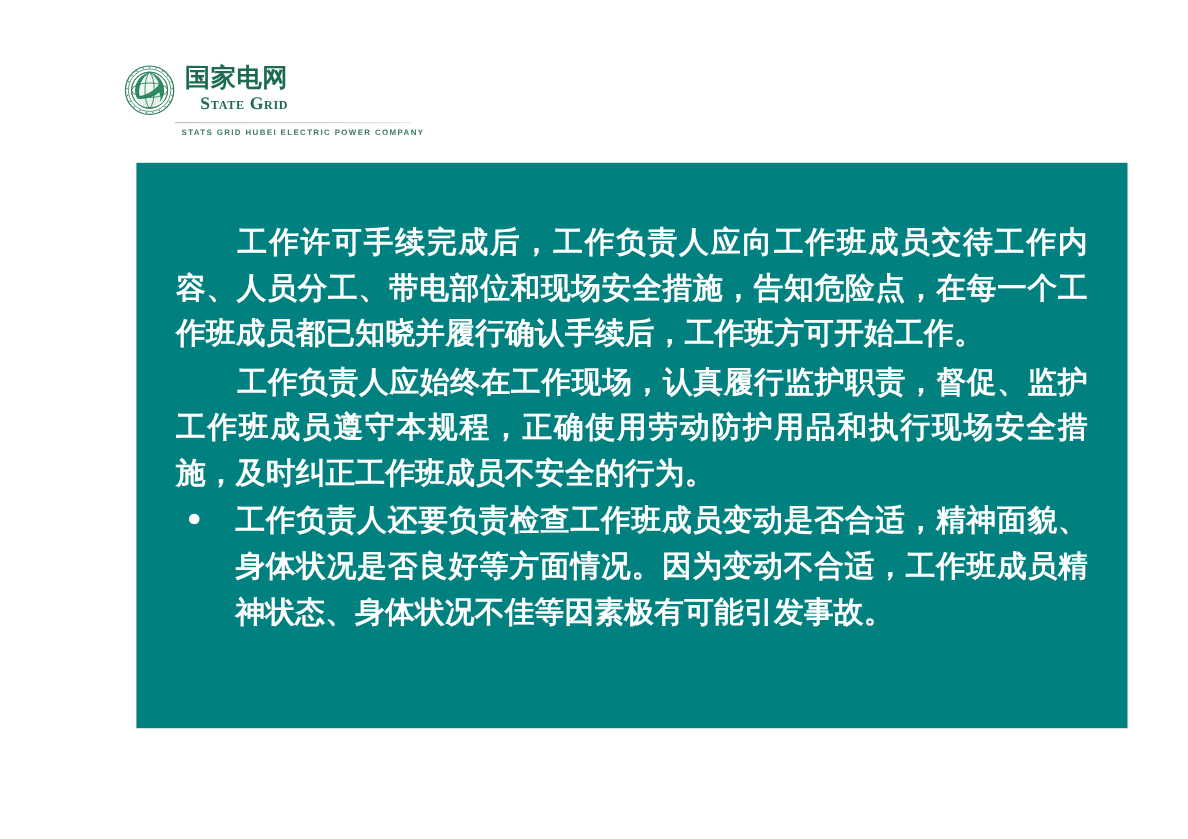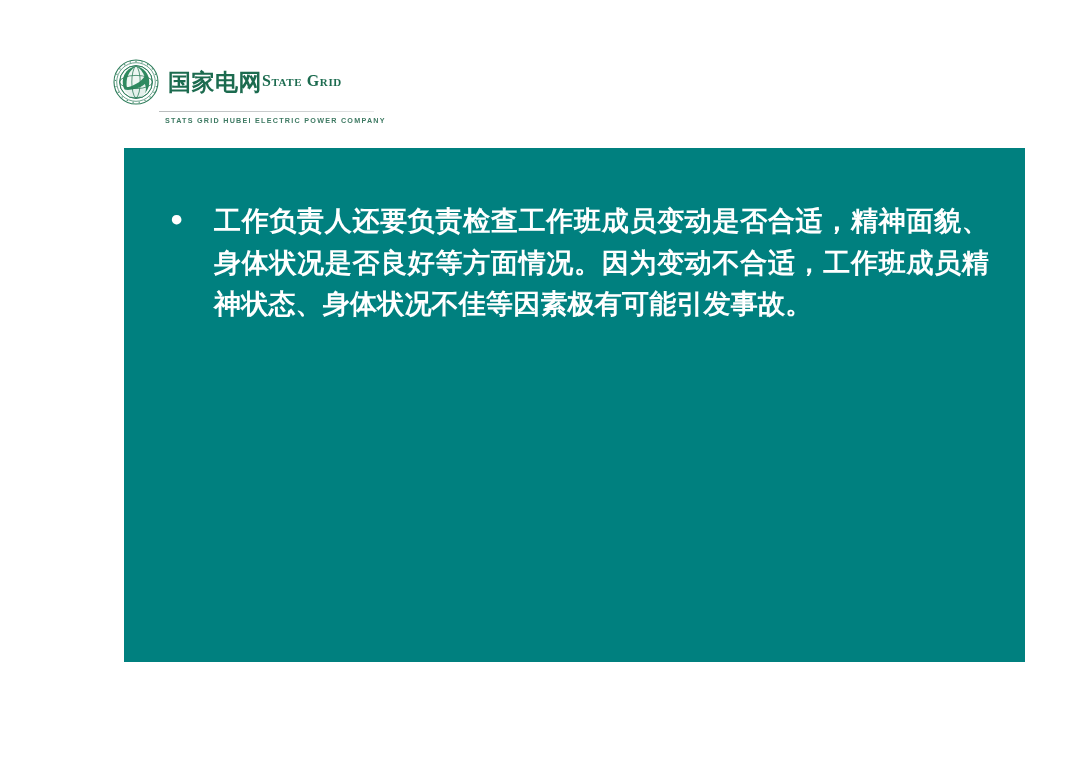--- a/index.html
+++ b/index.html
@@ -40,23 +40,24 @@
   .logo-emblem {
     width: 46px;
     height: 46px;
     flex: 0 0 46px;
     position: relative;
   }
   .logo-emblem svg { display: block; width: 46px; height: 46px; }
 
   .logo-wordmark {
     display: flex;
-    flex-direction: row;
+    flex-direction: column;
     justify-content: center;
     line-height: 1;
+    align-items: flex-end;
   }
   .logo-cn {
     font-family: "DejaVu Sans", "Liberation Sans", sans-serif;
     font-size: 23px;
     font-weight: 700;
     color: #1c6b4f;
     letter-spacing: 0.5px;
     line-height: 1.08;
   }
   .logo-en {
@@ -228,21 +229,23 @@
     <div class="logo-divider"></div>
 
     <div class="logo-bottom">
       <div class="logo-en2">STATS GRID HUBEI  ELECTRIC POWER COMPANY</div>
     </div>
   </div>
 
 
   <div class="content-box">
 
-
+    <p class="para indent">工作许可手续完成后，工作负责人应向工作班成员交待工作内容、人员分工、带电部位和现场安全措施，告知危险点，在每一个工作班成员都已知晓并履行确认手续后，工作班方可开始工作。</p>
+
+    <p class="para indent">工作负责人应始终在工作现场，认真履行监护职责，督促、监护工作班成员遵守本规程，正确使用劳动防护用品和执行现场安全措施，及时纠正工作班成员不安全的行为。</p>
 
     <p class="para bulleted">
       <span class="bullet-mark">•</span>
       <span>工作负责人还要负责检查工作班成员变动是否合适，精神面貌、身体状况是否良好等方面情况。因为变动不合适，工作班成员精神状态、身体状况不佳等因素极有可能引发事故。</span>
     </p>
 
   </div>
 
 </div>
 

